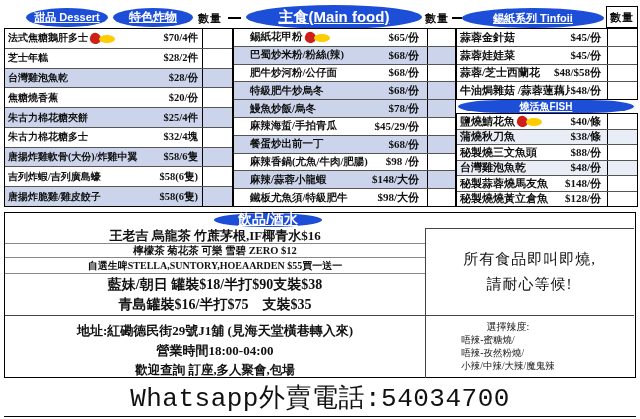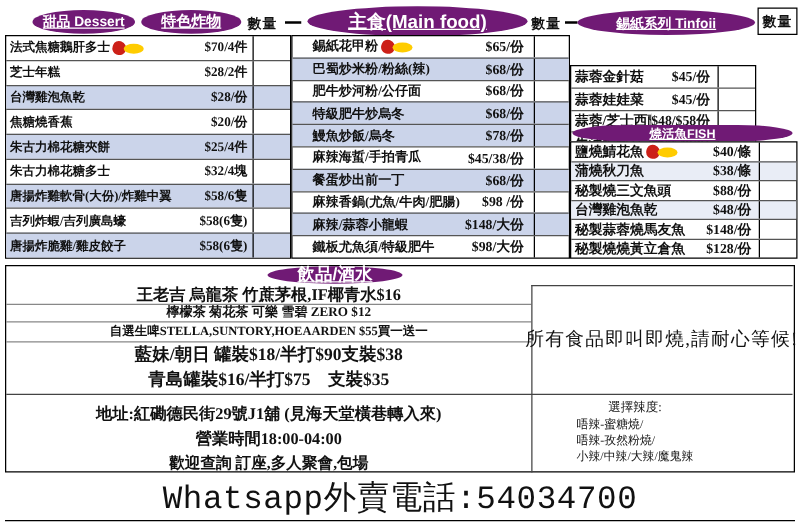--- a/index.html
+++ b/index.html
@@ -2,21 +2,21 @@
 <html><head>
 <meta charset="utf-8">
 <style>
   html,body{margin:0;padding:0;background:#fff;}
   #screen{
     position:relative;width:640px;height:419px;background:#ffffff;
     font-family:"Liberation Serif","DejaVu Serif",serif;color:#111;overflow:hidden;
   }
   
   .oval{
-    position:absolute;background:#701a75;border-radius:50% / 50%;
+    position:absolute;background:#1d4ed8;border-radius:50% / 50%;
     display:flex;align-items:center;justify-content:center;
   }
   .oval span{
     color:#fff;font-weight:bold;text-decoration:underline;white-space:nowrap;
     font-family:"Liberation Sans","DejaVu Sans",sans-serif;
   }
   .qty-label{
     position:absolute;font-weight:bold;font-size:11px;letter-spacing:1px;white-space:nowrap;
   }
   .dash{position:absolute;height:2px;background:#000;}
@@ -69,21 +69,21 @@
   .d-lg{font-size:13px;}
   .d-md{font-size:10.5px;}
   .d-sm{font-size:10px;}
   .d-xl{font-size:14px;}
   .hb{border-bottom:1px solid #888;}
   .info-line{
     position:absolute;left:0;width:420px;text-align:center;font-weight:bold;white-space:nowrap;
   }
   #notice{
     position:absolute;left:420px;top:15px;width:209px;height:87px;
-    border-top:1px solid #444;display:flex;flex-direction:row;
+    border-top:1px solid #444;display:flex;flex-direction:column;
     align-items:center;justify-content:center;box-sizing:border-box;
   }
   #notice div{font-size:15px;letter-spacing:1px;line-height:25px;white-space:nowrap;}
   #spice{
     position:absolute;left:420px;top:102px;width:166px;height:63px;
     display:flex;flex-direction:column;align-items:center;justify-content:center;
   }
   #spice .sp-title{font-size:10px;line-height:14px;}
   #spice .sp-opt{font-size:9.5px;line-height:13px;white-space:nowrap;}
   #footer{
@@ -256,21 +256,21 @@
         </div>
         <div class="cell-price">$78/份</div>
         <div class="cell-qty" style="width:28px;"></div>
       </div>
 
       <div class="mrow">
         <div class="cell-name">
           <span>麻辣海蜇/手拍青瓜</span>
 
         </div>
-        <div class="cell-price">$45/38/份</div>
+        <div class="cell-price">$45/29/份</div>
         <div class="cell-qty" style="width:28px;"></div>
       </div>
 
       <div class="mrow shaded">
         <div class="cell-name">
           <span>餐蛋炒出前一丁</span>
 
         </div>
         <div class="cell-price">$68/份</div>
         <div class="cell-qty" style="width:28px;"></div>
@@ -297,21 +297,21 @@
       <div class="mrow">
         <div class="cell-name">
           <span>鐵板尤魚須/特級肥牛</span>
 
         </div>
         <div class="cell-price">$98/大份</div>
         <div class="cell-qty" style="width:28px;"></div>
       </div>
     </div>
 
-  <div class="tbody" id="t-tinfoil" style="left:456px;top:28px;width:149px;height:72px;margin-top:24px;">
+  <div class="tbody" id="t-tinfoil" style="left:456px;top:28px;width:182px;height:72px;">
 
       <div class="mrow">
         <div class="cell-name">
           <span>蒜蓉金針菇</span>
         </div>
         <div class="cell-price">$45/份</div>
         <div class="cell-qty"></div>
       </div>
 
       <div class="mrow">

